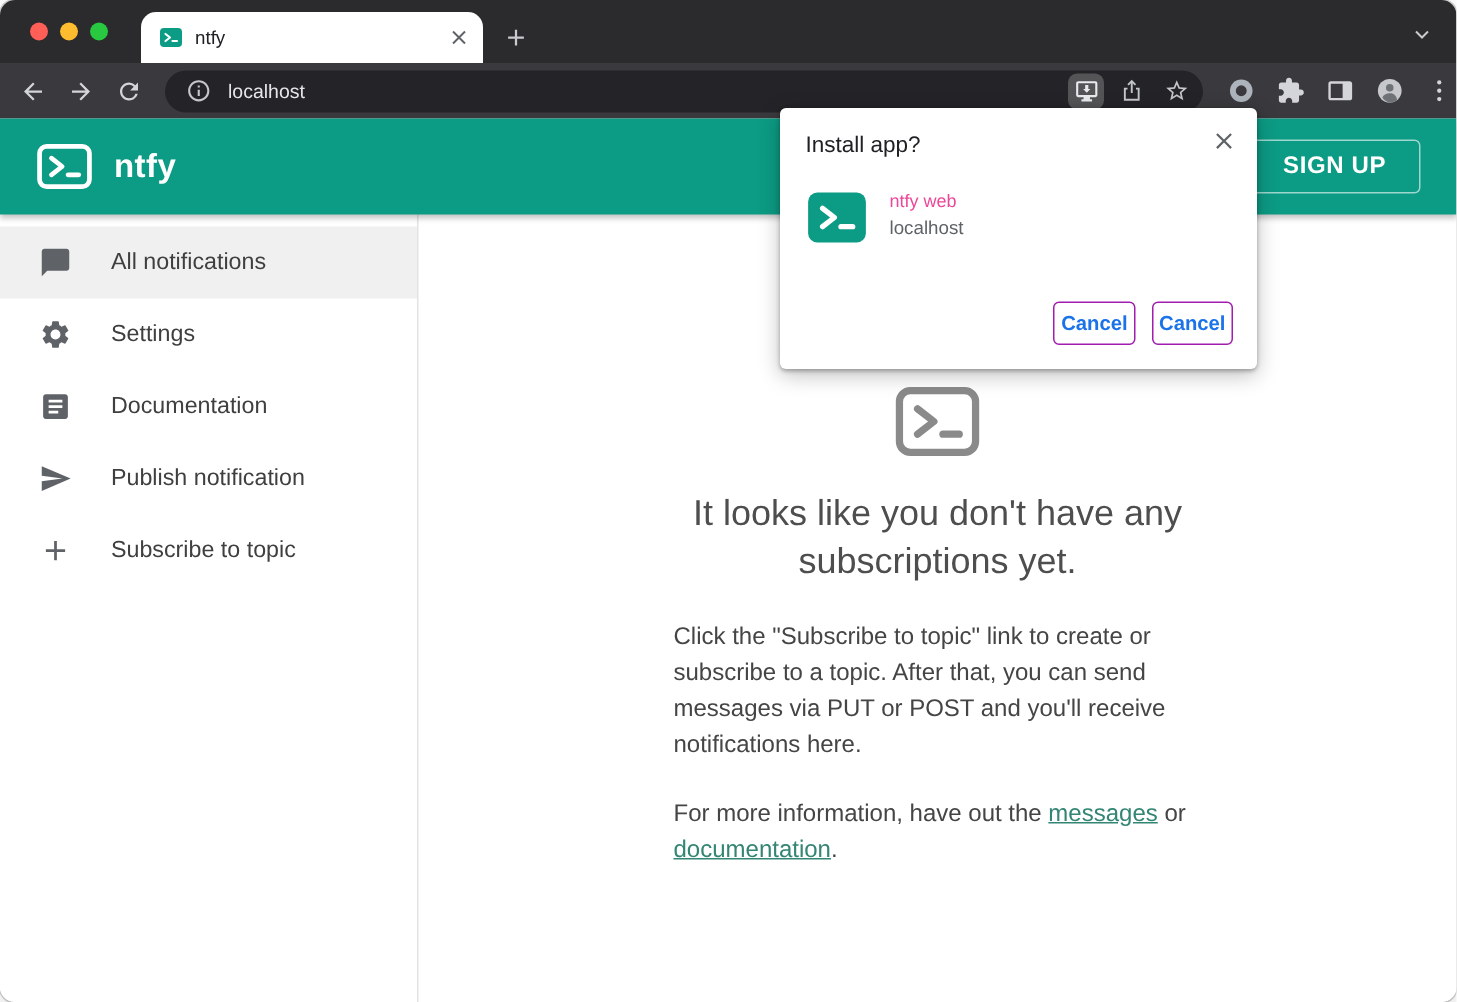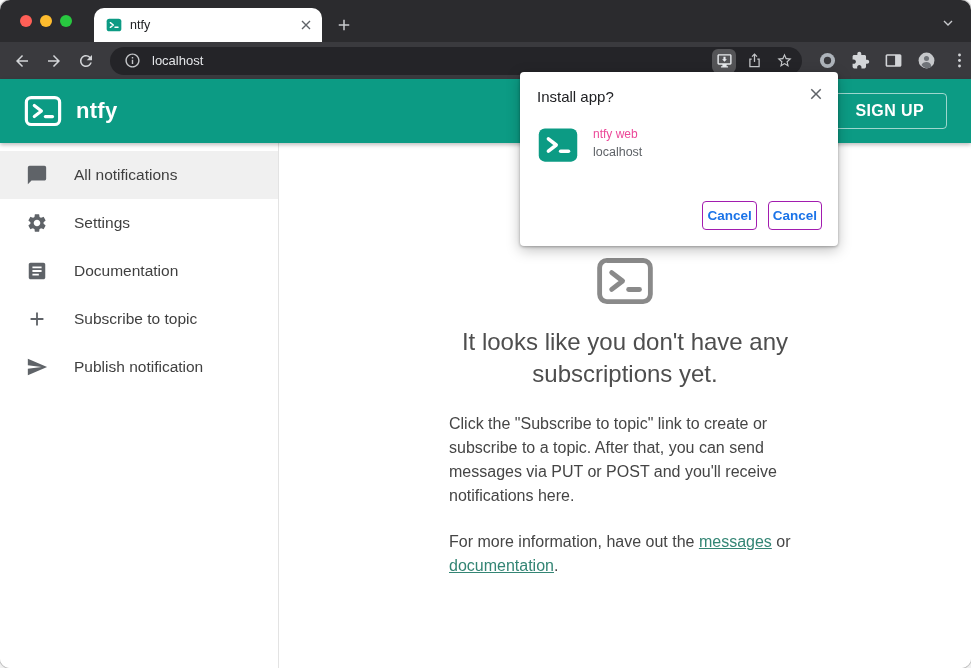--- a/index.html
+++ b/index.html
@@ -234,29 +234,29 @@
           <span class="side-label">Settings</span>
         </div>
         <div class="side-item">
           <svg viewBox="0 0 24 24" fill="currentColor">
               <path d="M19 3H5c-1.1 0-2 .9-2 2v14c0 1.1.9 2 2 2h14c1.1 0 2-.9 2-2V5c0-1.1-.9-2-2-2zm-5 14H7v-2h7v2zm3-4H7v-2h10v2zm0-4H7V7h10v2z"></path>
             </svg>
           <span class="side-label">Documentation</span>
         </div>
         <div class="side-item">
           <svg viewBox="0 0 24 24" fill="currentColor">
+              <path d="M2.01 21L23 12 2.01 3 2 10l15 2-15 2z"></path>
+            </svg>
+          <span class="side-label">Publish notification</span>
+        </div>
+        <div class="side-item">
+          <svg viewBox="0 0 24 24" fill="currentColor">
               <path d="M19 13h-6v6h-2v-6H5v-2h6V5h2v6h6z"></path>
             </svg>
           <span class="side-label">Subscribe to topic</span>
-        </div>
-        <div class="side-item">
-          <svg viewBox="0 0 24 24" fill="currentColor">
-              <path d="M2.01 21L23 12 2.01 3 2 10l15 2-15 2z"></path>
-            </svg>
-          <span class="side-label">Publish notification</span>
         </div>
       </div>
 
       <div class="main">
         <div class="empty">
           <svg class="empty-icon" viewBox="0 0 24 24" fill="none" stroke="currentColor" stroke-width="2">
               <rect x="1.5" y="3.5" width="21" height="17" rx="3"></rect>
               <path d="M6.5 8.5 L11 12 L6.5 15.5" stroke-linecap="round" stroke-linejoin="round"></path>
               <path d="M13.5 15.5 H18" stroke-linecap="round"></path>
             </svg>

